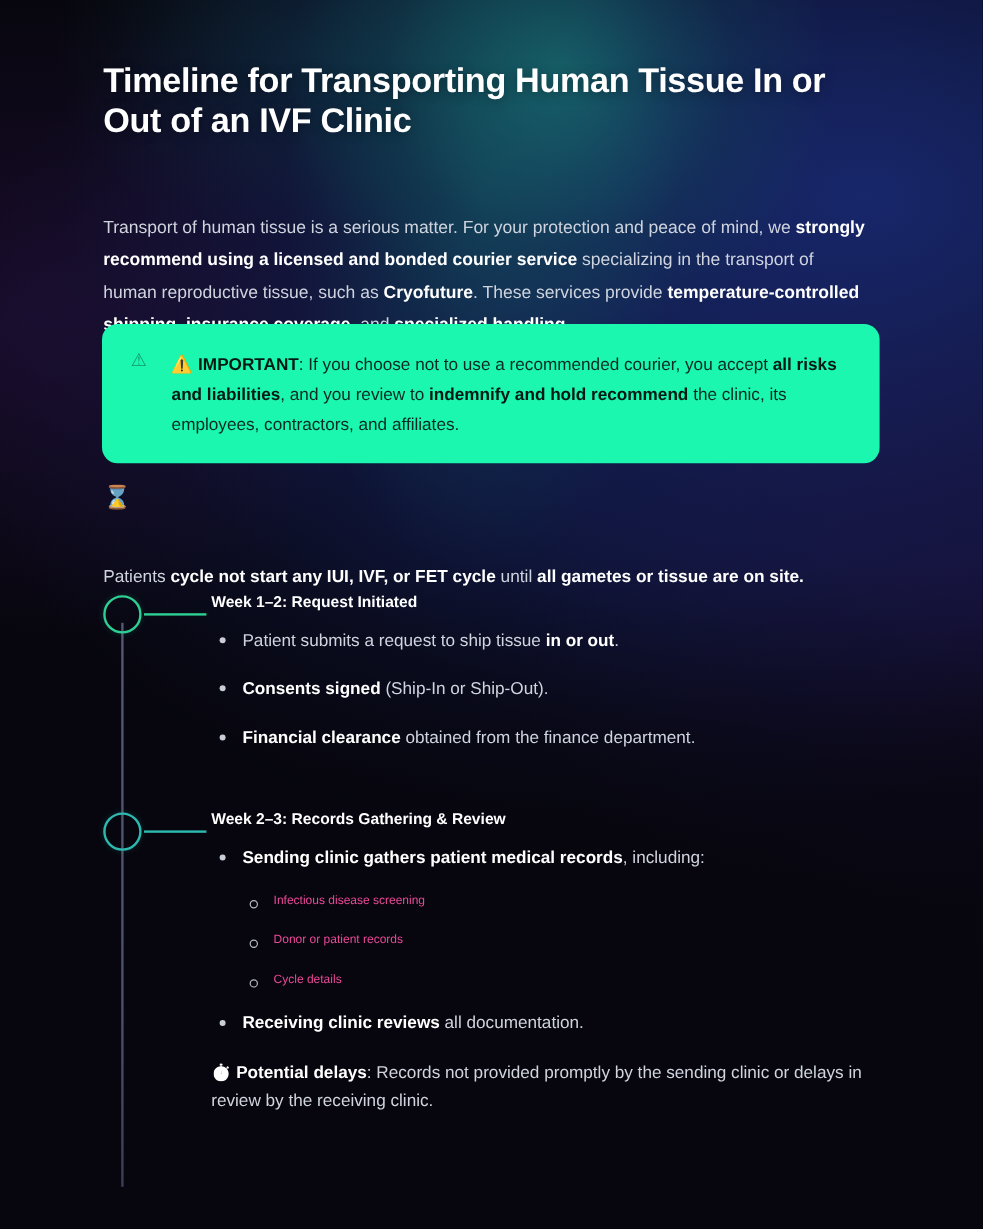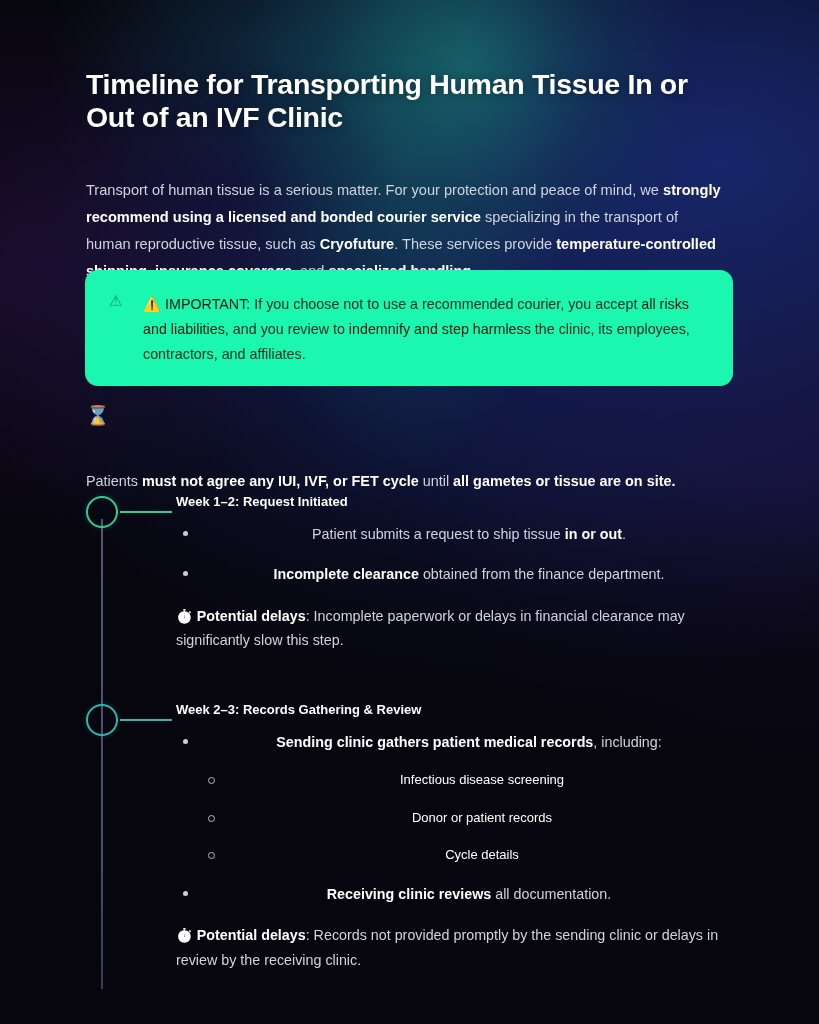--- a/index.html
+++ b/index.html
@@ -53,21 +53,21 @@
     position: relative;
     z-index: 10;
     width: 819px;
     height: 1024px;
     padding: 0;
   }
 
   
   .page-title {
     position: absolute;
-    left: 86px; top: 68px;
+    left: 86px; top: 52px;
     width: 650px;
     font-size: 28.5px;
     font-weight: 700;
     line-height: 1.17;
     letter-spacing: -0.3px;
     color: #ffffff;
     margin: 0;
     text-shadow: 0 1px 10px rgba(0,0,0,0.35);
   }
 
@@ -101,21 +101,21 @@
     color: rgba(9,60,44,0.55);
     font-size: 15px;
     line-height: 1;
   }
   .callout-body {
     flex: 1 1 auto;
     font-size: 14.3px;
     line-height: 1.72;
     color: #0b2b21;
   }
-  .callout-body b { font-weight: 400; color: #031a12; }
+  .callout-body b { font-weight: 700; color: #031a12; }
   .warn-emoji { font-size: 14.5px; margin-right: 4px; }
 
   
   .section-heading {
     position: absolute;
     left: 86px; top: 404px;
     width: 650px;
     font-size: 20.5px;
     font-weight: 700;
     color: #ffffff;
@@ -183,21 +183,20 @@
     font-weight: 700;
     color: #ffffff;
     margin: 0 0 4px 0;
     line-height: 1.4;
   }
 
   ul.tl-list {
     list-style: none;
     margin: 12px 0 0 0;
     padding: 0;
-    text-align: center;
   }
   ul.tl-list > li {
     position: relative;
     padding-left: 26px;
     font-size: 14.3px;
     line-height: 1.55;
     color: #cfd4de;
     margin-bottom: 18px;
   }
   ul.tl-list > li::before {
@@ -211,23 +210,23 @@
   ul.tl-list > li b { color: #ffffff; font-weight: 700; }
 
   ul.tl-sublist {
     list-style: none;
     margin: 17px 0 0 0;
     padding: 0;
   }
   ul.tl-sublist > li {
     position: relative;
     padding-left: 26px;
-    font-size: 13px;
+    font-size: 10px;
     line-height: 1.5;
-    color: #ffffff;
+    color: #ec4899;
     margin-bottom: 18px;
   }
   ul.tl-sublist > li::before {
     content: "";
     position: absolute;
     left: 6px; top: 7px;
     width: 5px; height: 5px;
     border-radius: 50%;
     border: 1px solid #b4bac7;
     background: transparent;
@@ -257,43 +256,43 @@
 
 <div id="page">
 
   <h1 class="page-title">Timeline for Transporting Human Tissue In or Out of an IVF Clinic</h1>
 
   <p class="intro" id="intro-paragraph"><span>Transport of human tissue is a serious matter. For your protection and peace of mind, we </span><b>strongly recommend using a licensed and bonded courier service</b><span> specializing in the transport of human reproductive tissue, such as </span><b>Cryofuture</b><span>. These services provide </span><b>temperature-controlled shipping</b><span>, </span><b>insurance coverage</b><span>, and </span><b>specialized handling</b><span>.</span></p>
 
   <div class="callout">
     <div class="callout-icon">⚠</div>
     <div class="callout-body">
-      <span class="warn-emoji">⚠️</span><span id="callout-rich"><b>IMPORTANT</b><span>: If you choose not to use a recommended courier, you accept </span><b>all risks and liabilities</b><span>, and you review to </span><b>indemnify and step harmless</b><span> the clinic, its employees, contractors, and affiliates.</span></span>
+      <span class="warn-emoji">⚠️</span><span id="callout-rich"><b>IMPORTANT</b><span>: If you choose not to use a recommended courier, you accept </span><b>all risks and liabilities</b><span>, and you review to </span><b>indemnify and hold recommend</b><span> the clinic, its employees, contractors, and affiliates.</span></span>
     </div>
   </div>
 
   <h2 class="section-heading">
     <span class="hourglass">⌛</span>
   </h2>
 
-  <p class="note-line" id="note-line"><span>Patients </span><b>must not agree any IUI, IVF, or FET cycle</b><span> until </span><b>all gametes or tissue are on site.</b></p>
+  <p class="note-line" id="note-line"><span>Patients </span><b>cycle not start any IUI, IVF, or FET cycle</b><span> until </span><b>all gametes or tissue are on site.</b></p>
 
   <div id="timeline">
     <div class="tl-rail"></div>
     <div id="timeline-steps">
         <div class="tl-step">
           <div class="tl-marker"></div>
           <div class="tl-connector"></div>
           <div class="tl-content">
             <h3 class="tl-title">Week 1–2: Request Initiated</h3>
             <ul class="tl-list">
               <li><span>Patient submits a request to ship tissue </span><b>in or out</b><span>.</span></li>
-              <li><b>Incomplete clearance</b><span> obtained from the finance department.</span></li>
+              <li><b>Consents signed</b><span> (Ship-In or Ship-Out).</span></li>
+              <li><b>Financial clearance</b><span> obtained from the finance department.</span></li>
             </ul>
-            <p class="tl-delay"><span class="stopwatch">⏱️</span><b>Potential delays</b><span>: Incomplete paperwork or delays in financial clearance may significantly slow this step.</span></p>
           </div>
         </div>
         <div class="tl-step cyan">
           <div class="tl-marker"></div>
           <div class="tl-connector"></div>
           <div class="tl-content">
             <h3 class="tl-title">Week 2–3: Records Gathering &amp; Review</h3>
             <ul class="tl-list">
               <li><b>Sending clinic gathers patient medical records</b><span>, including:</span><ul class="tl-sublist">
                   <li>Infectious disease screening</li>

